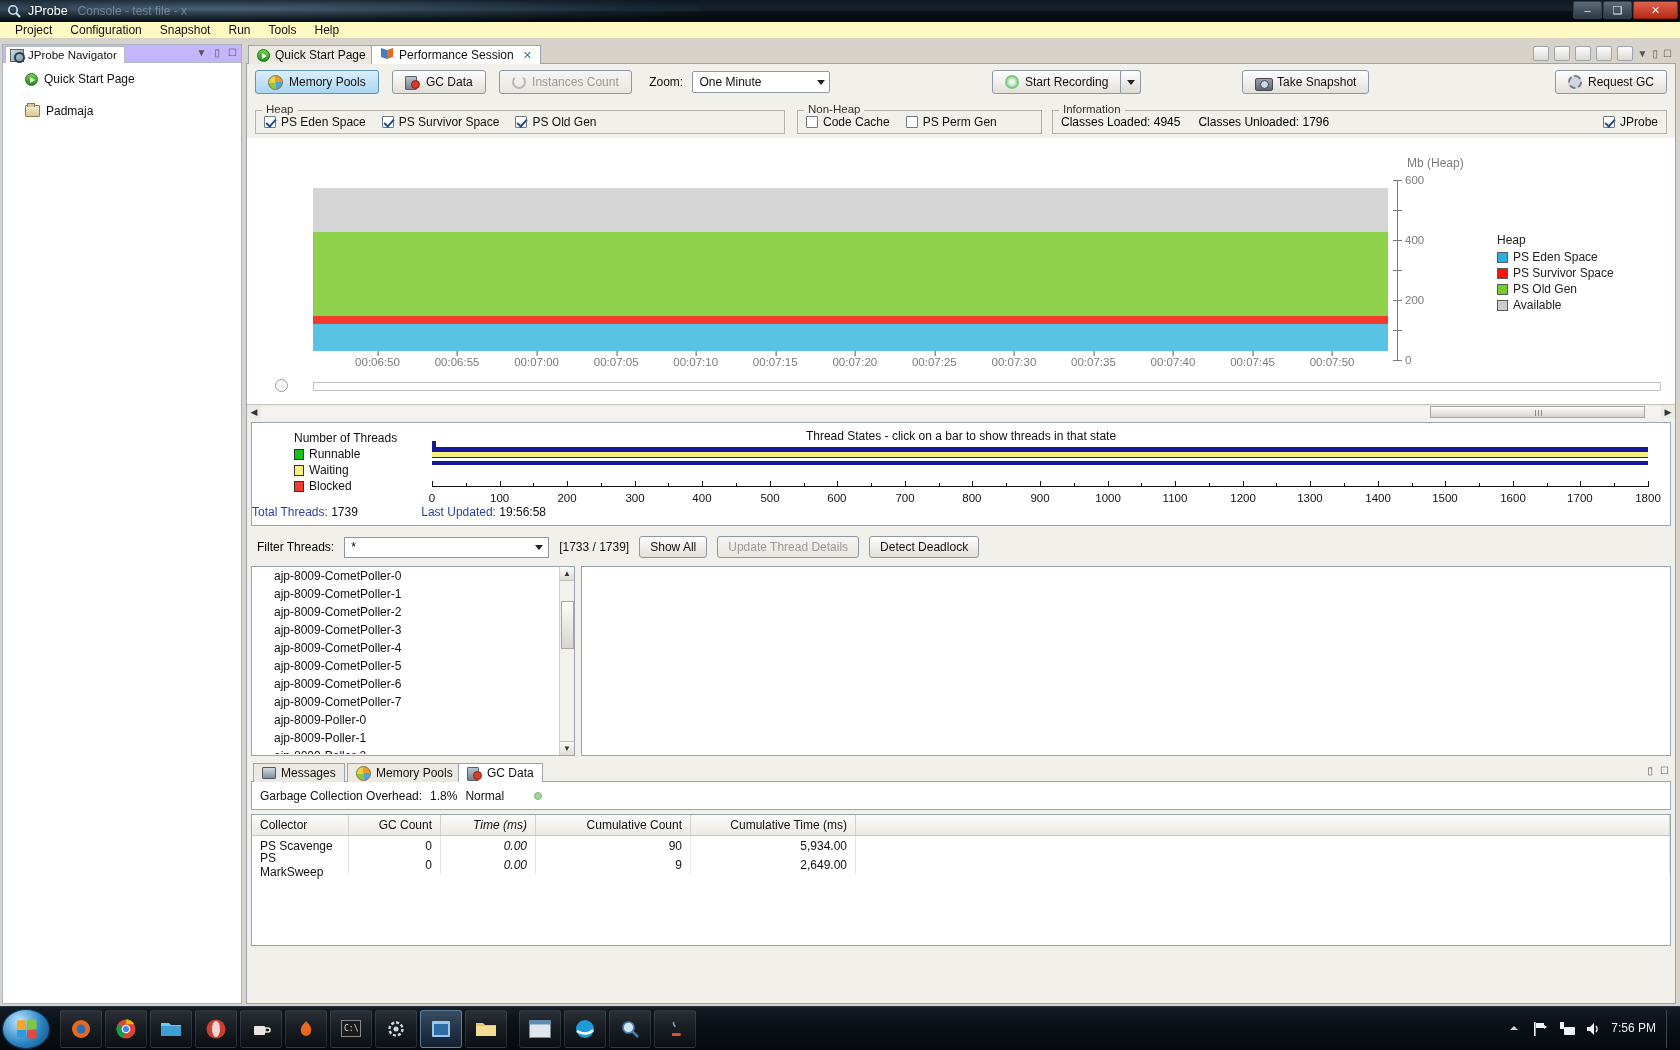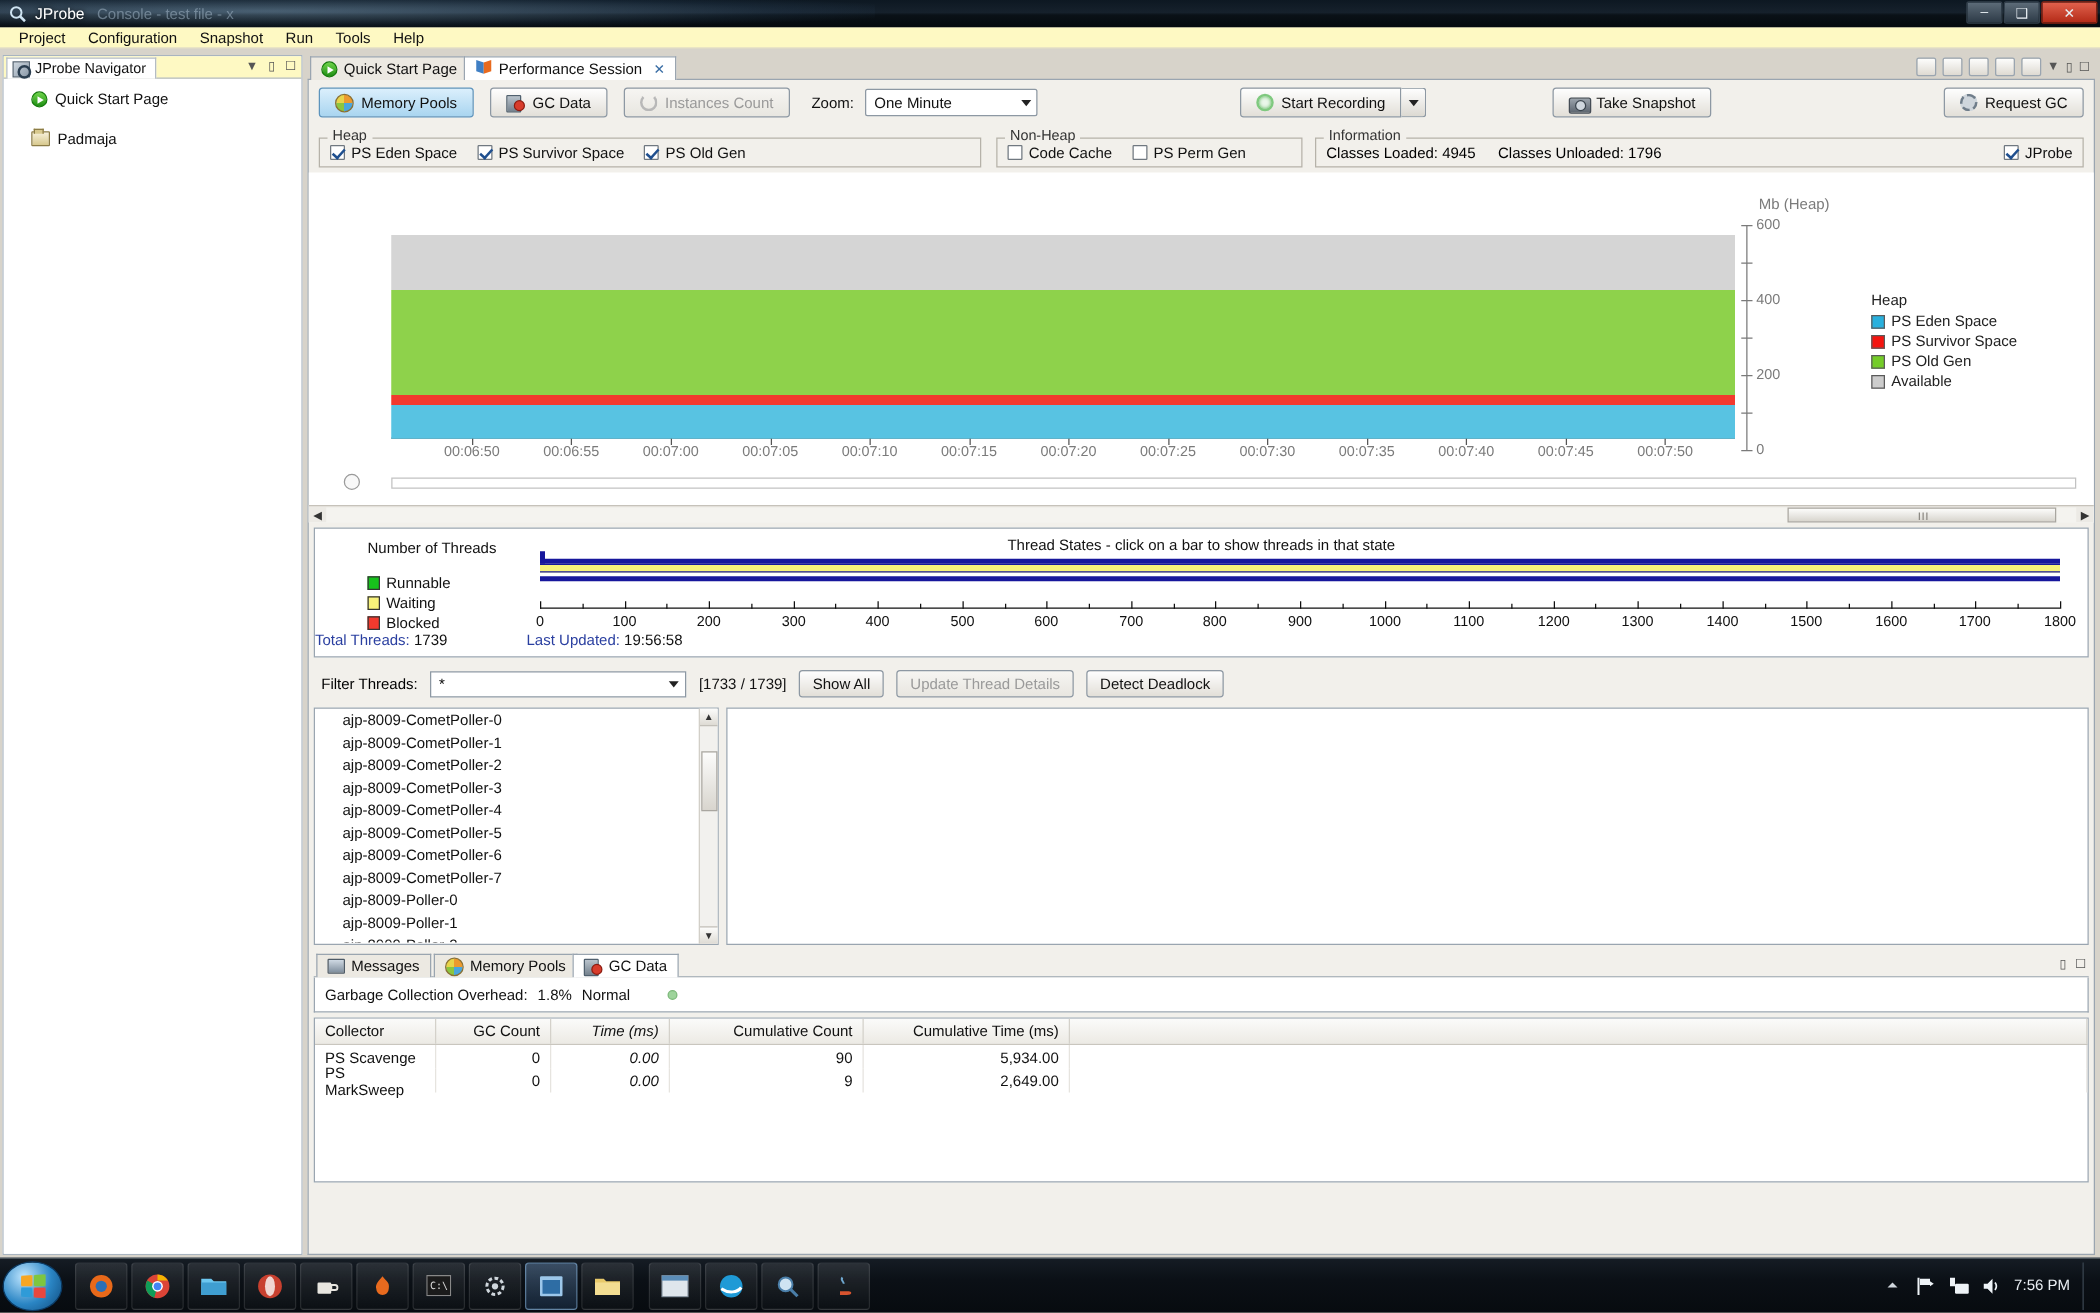--- a/index.html
+++ b/index.html
@@ -59,21 +59,21 @@
     border-bottom:1px solid #d6d2c8;
   }
   .menubar .mi { padding:0 9px; font-size:12px; color:#111; line-height:17px; }
 
   
   .nav-panel {
     position:absolute; left:2px; top:44px; width:240px; height:960px;
     background:#ffffff; border:1px solid #a8b4c0;
   }
   .nav-tabbar {
-    position:relative; height:18px; background:#fef9c3;
+    position:relative; height:18px; background:#c4b5fd;
     border-bottom:1px solid #b4bcc4;
   }
   .nav-tab {
     position:absolute; left:2px; top:1px; height:17px;
     background:#ffffff; border:1px solid #b4bcc4; border-bottom:none;
     padding:0 7px 0 4px; display:flex; align-items:center; gap:4px;
     font-size:11.5px; color:#111;
   }
   .nav-tools { position:absolute; right:4px; top:2px; display:flex; gap:8px; align-items:center; }
   .nav-tools span { font-size:10px; color:#555; }
@@ -211,21 +211,21 @@
     background:linear-gradient(to bottom,#fcfcfb,#d8d5ce); border:1px solid #a9a6a0; }
   .hs-thumb::after{content:"";position:absolute;left:50%;top:3px;width:1px;height:6px;
     box-shadow:-3px 0 0 #8d8a84, 0 0 0 #8d8a84, 3px 0 0 #8d8a84; background:#8d8a84;}
 
   
   .threads-panel {
     position:relative; margin:4px 4px 0 4px; height:104px;
     background:#fff; border:1px solid #9aa5b0;
   }
   .tp-legend { position:absolute; left:42px; top:8px; font-size:12px; color:#111; }
-  .tp-legend .lt { margin-bottom:14px; }
+  .tp-legend .lt { margin-bottom:2px; }
   .tp-legend .li { display:flex; align-items:center; gap:5px; margin-bottom:2px; }
   .tp-legend .sw { width:10px;height:11px;border:1px solid #333; }
   .tp-title { position:absolute; left:0; right:0; top:6px; text-align:center; font-size:12px; color:#111; }
   .tp-bars { position:absolute; left:180px; top:22px; right:22px; height:42px; }
   .tp-bars .rail { position:absolute; left:0; right:0; height:4px; background:#17179c; }
   .tp-bars .yellowbar { position:absolute; left:0; right:0; top:6px; height:7px; background:#f7f27a; border-top:1px solid #17179c; border-bottom:1px solid #17179c;}
   .tp-bars .startmark { position:absolute; left:0; top:-4px; width:4px; height:10px; background:#17179c;}
   .tp-axis { position:absolute; left:0; right:0; bottom:0; height:1px; background:#111; }
   .tp-tick { position:absolute; bottom:0; width:1px; height:6px; background:#111; }
   .tp-tick.minor { height:4px; }

